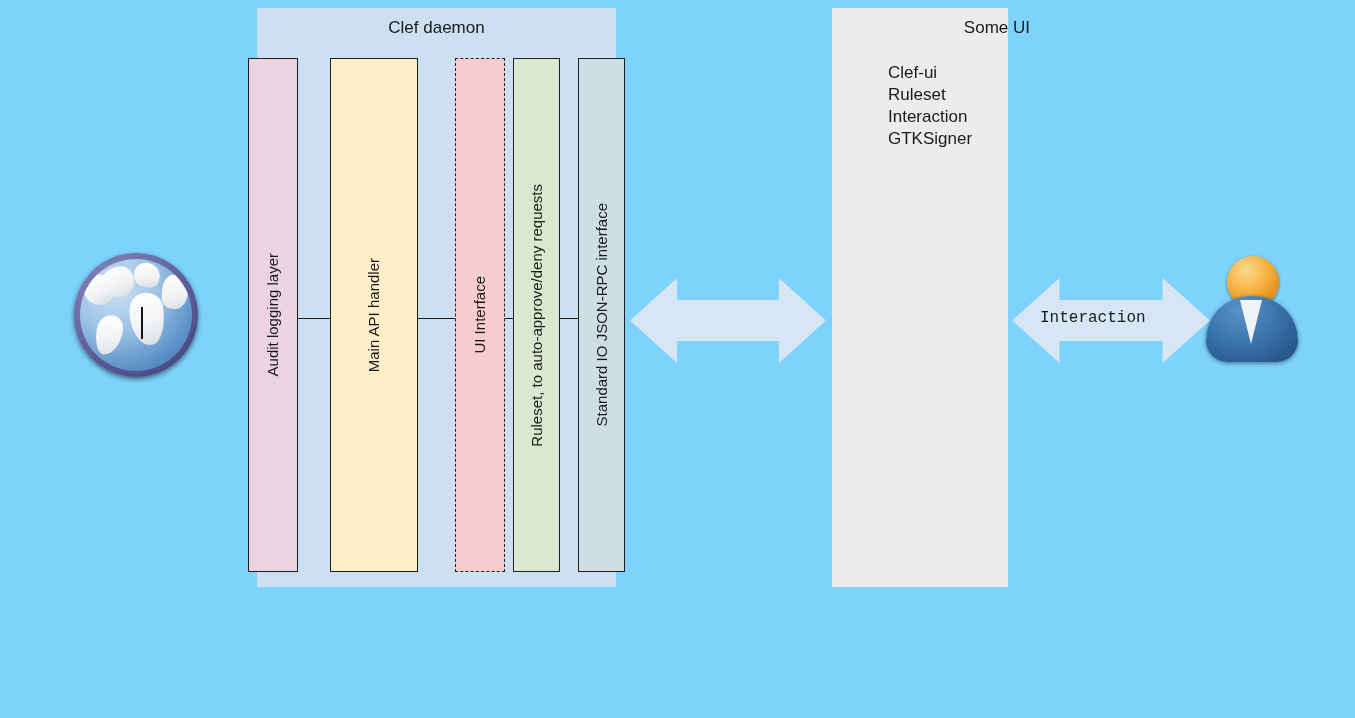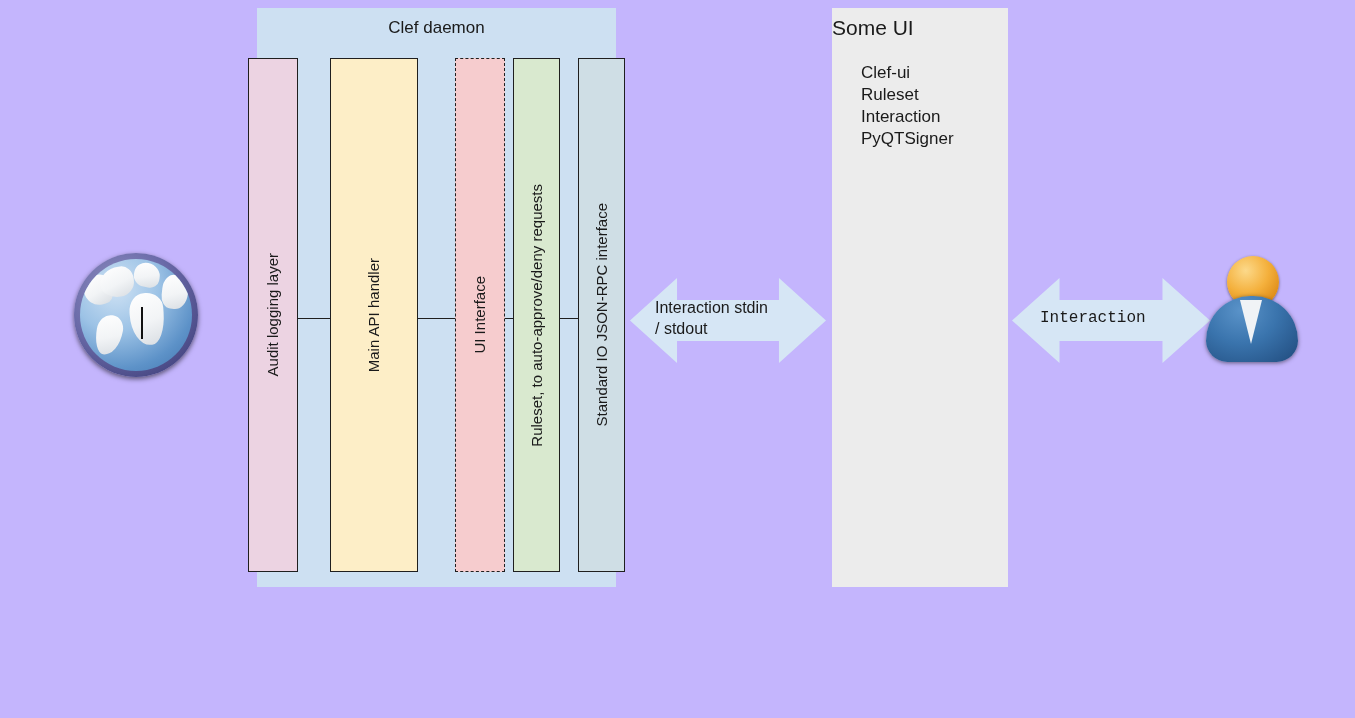--- a/index.html
+++ b/index.html
@@ -13,21 +13,21 @@
     position: relative;
     overflow: hidden;
     font-family: "Liberation Sans", sans-serif;
     color: #000000;
   }
   #stage {
     position: absolute;
     left: 0; top: 0;
     width: 1355px;
     height: 718px;
-    background: #c4b5fd;
+    background: #7dd3fc;
   }
 
   
   .globe-wrap {
     position: absolute;
     left: 74px; top: 253px;
     width: 124px; height: 124px;
   }
   .globe-outer {
     position: absolute;
@@ -179,28 +179,28 @@
     left: 832px; top: 8px;
     width: 176px; height: 579px;
     background: #ececec;
     border: 1px solid #ececec;
     box-sizing: border-box;
   }
   .someui-title {
     position: absolute;
     left: 832px; top: 17px;
     width: 198px;
-    text-align: left;
-    font-size: 21px;
+    text-align: right;
+    font-size: 17px;
     line-height: 22px;
     color: #1a1a1a;
   }
   .someui-list {
     position: absolute;
-    left: 861px; top: 62px;
+    left: 888px; top: 62px;
     width: 160px;
     font-size: 17px;
     line-height: 22px;
     color: #1a1a1a;
   }
   .someui-list div { white-space: nowrap; }
 
   
   .darrow {
     position: absolute;
@@ -259,30 +259,28 @@
     <span class="vlabel">UI Interface</span>
   </div>
   <div class="vbox vbox-ruleset">
     <span class="vlabel">Ruleset, to auto-approve/deny requests</span>
   </div>
   <div class="vbox vbox-stdio">
     <span class="vlabel">Standard IO JSON-RPC interface</span>
   </div>
 
   <div class="darrow darrow-stdio"></div>
-  <div class="arrow-label label-stdio">Interaction stdin
-/ stdout</div>
 
   <div class="someui-box"></div>
   <div class="someui-title">Some UI</div>
   <div class="someui-list">
     <div>Clef-ui</div>
     <div>Ruleset</div>
     <div>Interaction</div>
-    <div>PyQTSigner</div>
+    <div>GTKSigner</div>
   </div>
 
   <div class="darrow darrow-inter"></div>
   <div class="arrow-label label-inter">Interaction</div>
 
   <div class="user-wrap">
     <div class="user-head"></div>
     <div class="user-body"></div>
     <div class="user-shirt"></div>
   </div>

